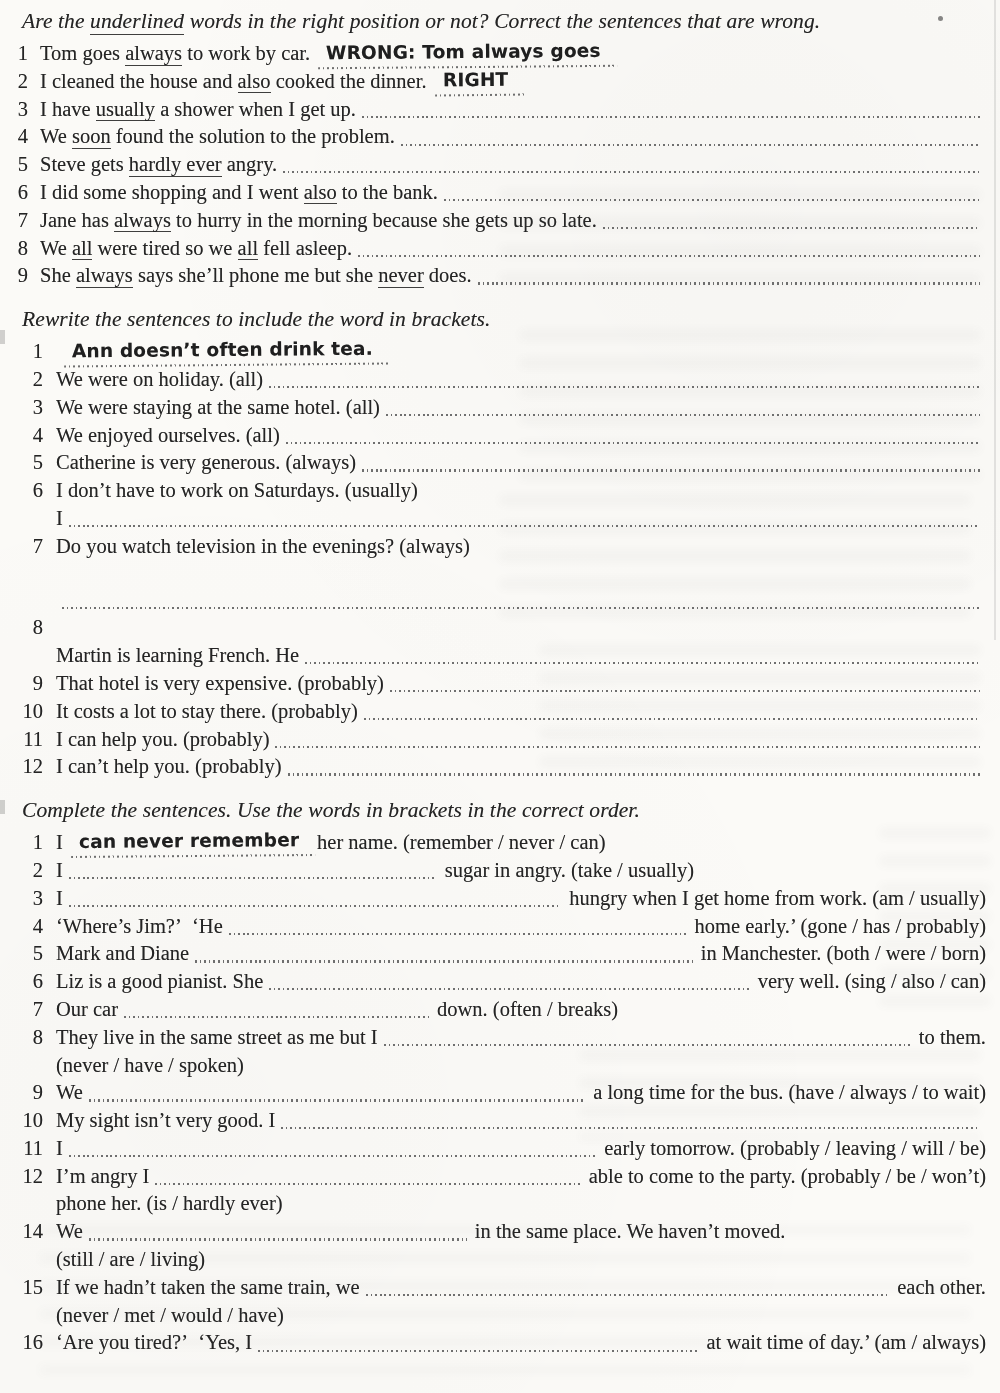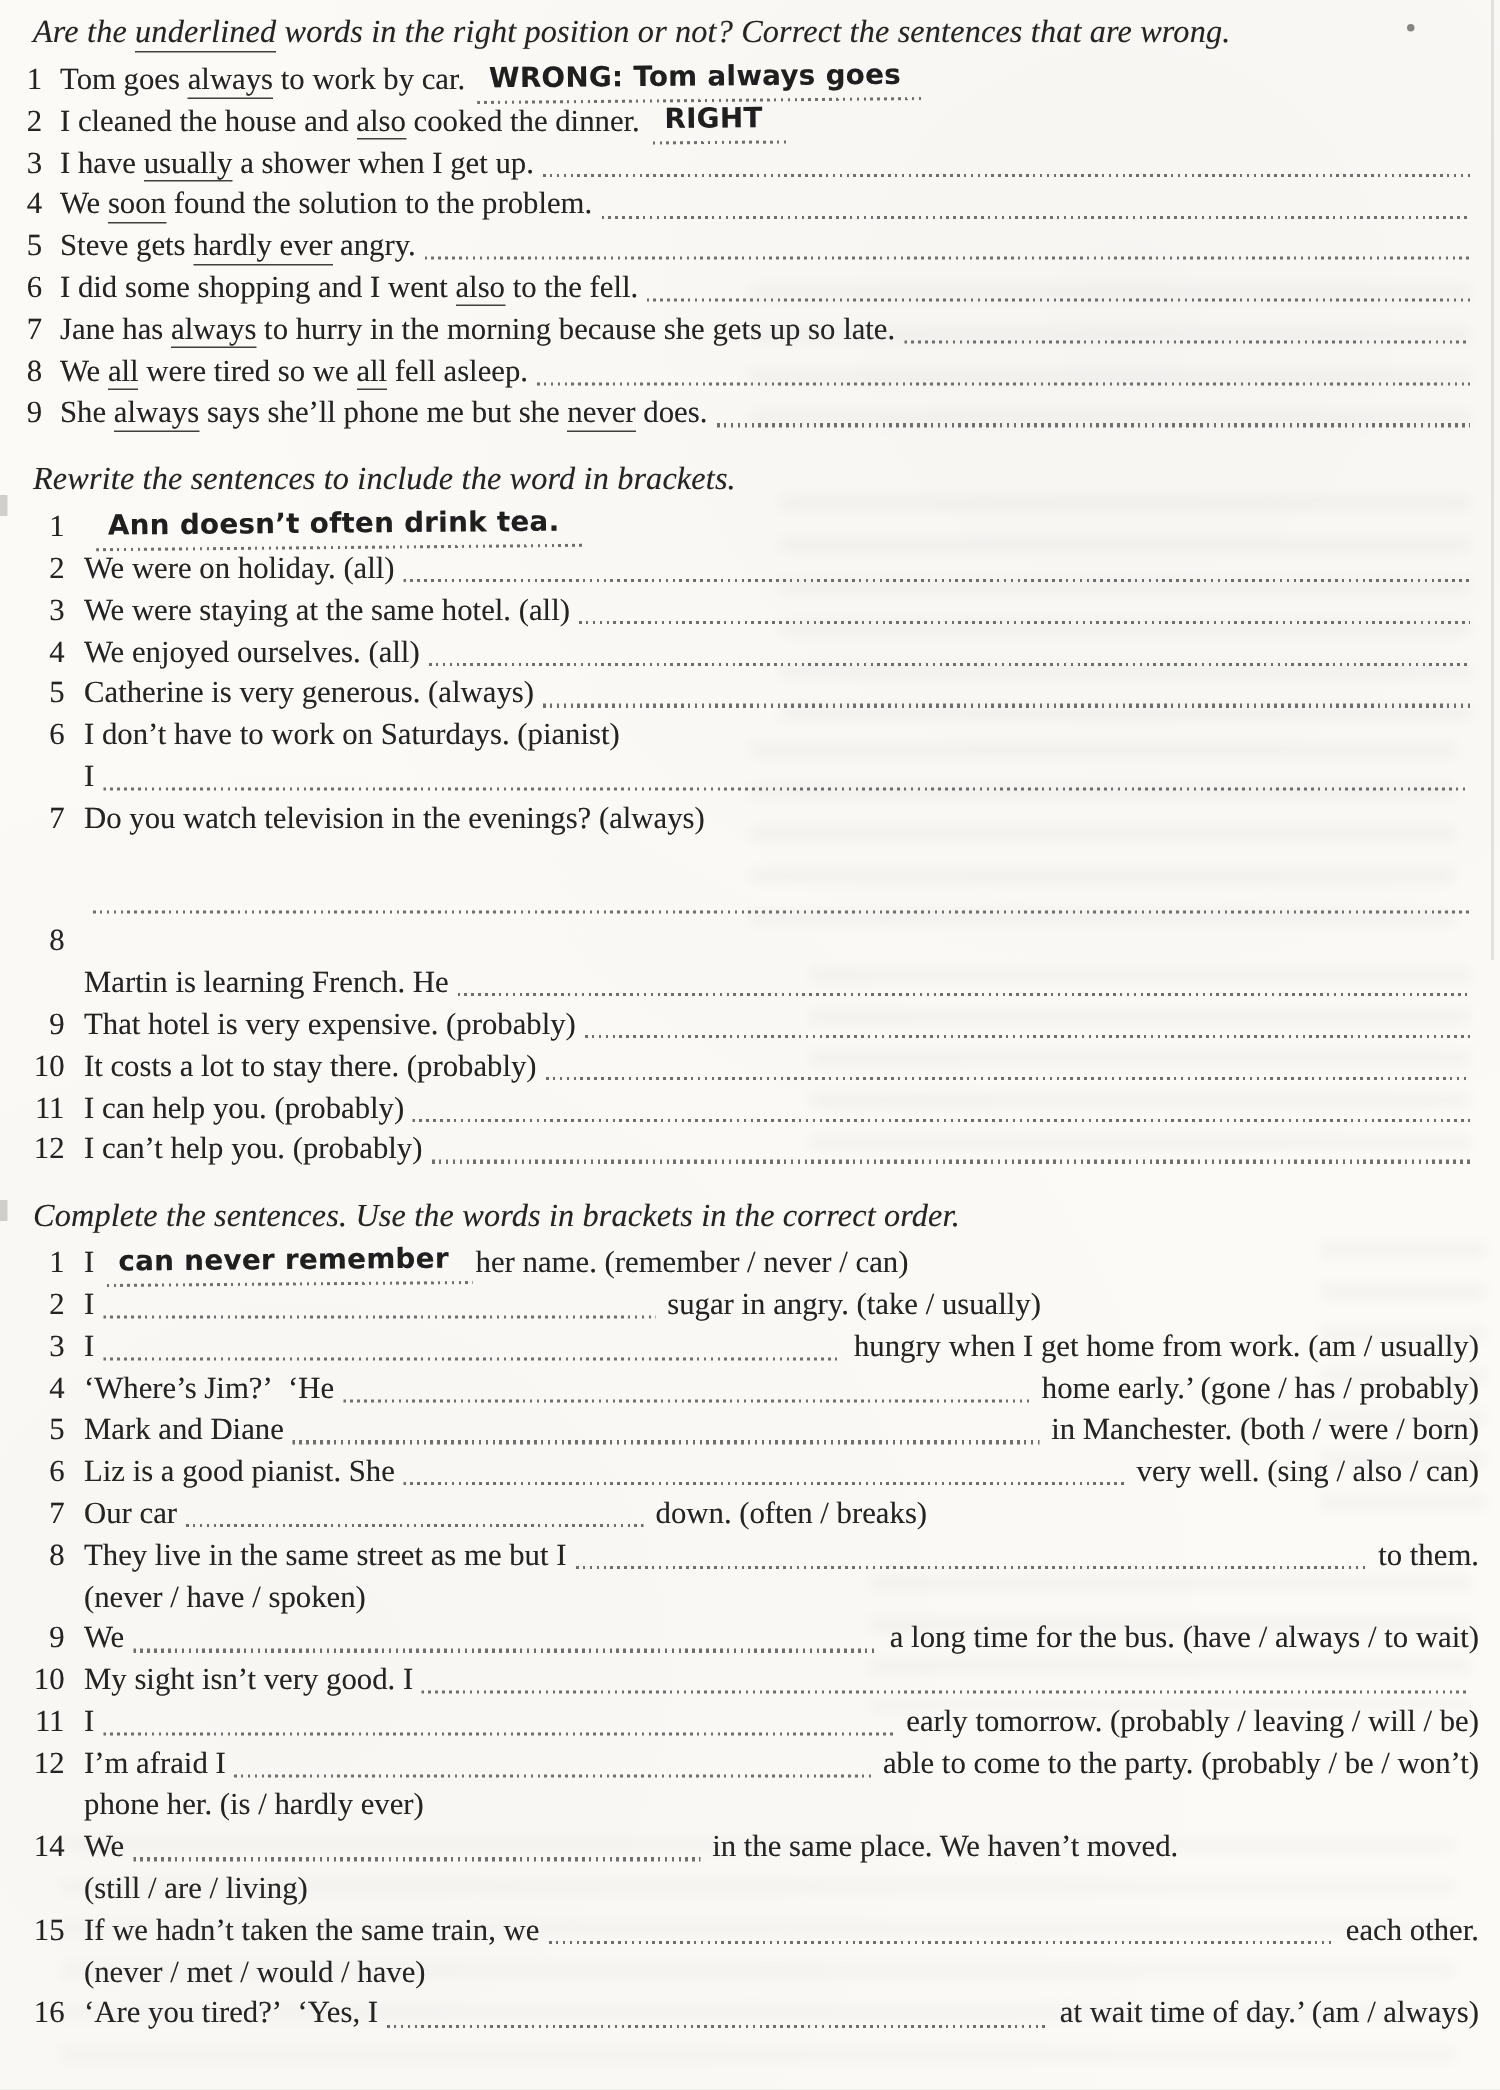--- a/index.html
+++ b/index.html
@@ -81,36 +81,36 @@
 <div class="page">
 
   <section class="section sec0">
     <div class="heading"><span>Are the </span><span class="uw">underlined</span><span> words in the right position or not? Correct the sentences that are wrong.</span></div>
     <div class="items">
         <div class="row"><span class="num">1</span><span class="txt"><span>Tom goes </span><span class="uw">always</span><span> to work by car.</span></span><span class="hw">WRONG: Tom always goes</span></div>
         <div class="row"><span class="num">2</span><span class="txt"><span>I cleaned the house and </span><span class="uw">also</span><span> cooked the dinner.</span></span><span class="hw">RIGHT</span></div>
         <div class="row"><span class="num">3</span><span class="txt"><span>I have </span><span class="uw">usually</span><span> a shower when I get up.</span></span><span class="dots fill"></span></div>
         <div class="row"><span class="num">4</span><span class="txt"><span>We </span><span class="uw">soon</span><span> found the solution to the problem.</span></span><span class="dots fill"></span></div>
         <div class="row"><span class="num">5</span><span class="txt"><span>Steve gets </span><span class="uw">hardly ever</span><span> angry.</span></span><span class="dots fill"></span></div>
-        <div class="row"><span class="num">6</span><span class="txt"><span>I did some shopping and I went </span><span class="uw">also</span><span> to the fell.</span></span><span class="dots fill"></span></div>
+        <div class="row"><span class="num">6</span><span class="txt"><span>I did some shopping and I went </span><span class="uw">also</span><span> to the bank.</span></span><span class="dots fill"></span></div>
         <div class="row"><span class="num">7</span><span class="txt"><span>Jane has </span><span class="uw">always</span><span> to hurry in the morning because she gets up so late.</span></span><span class="dots fill"></span></div>
         <div class="row"><span class="num">8</span><span class="txt"><span>We </span><span class="uw">all</span><span> were tired so we </span><span class="uw">all</span><span> fell asleep.</span></span><span class="dots fill"></span></div>
         <div class="row"><span class="num">9</span><span class="txt"><span>She </span><span class="uw">always</span><span> says she’ll phone me but she </span><span class="uw">never</span><span> does.</span></span><span class="dots fill"></span></div>
       </div>
   </section>
 
   <section class="section sec1">
     <div class="heading"><span>Rewrite the sentences to include the word in brackets.</span></div>
     <div class="items">
         <div class="row"><span class="num">1</span><span class="hw">Ann doesn’t often drink tea.</span></div>
         <div class="row"><span class="num">2</span><span class="txt"><span>We were on holiday. (all)</span></span><span class="dots fill"></span></div>
         <div class="row"><span class="num">3</span><span class="txt"><span>We were staying at the same hotel. (all)</span></span><span class="dots fill"></span></div>
         <div class="row"><span class="num">4</span><span class="txt"><span>We enjoyed ourselves. (all)</span></span><span class="dots fill"></span></div>
         <div class="row"><span class="num">5</span><span class="txt"><span>Catherine is very generous. (always)</span></span><span class="dots fill"></span></div>
-        <div class="row"><span class="num">6</span><span class="txt"><span>I don’t have to work on Saturdays. (pianist)</span></span></div>
+        <div class="row"><span class="num">6</span><span class="txt"><span>I don’t have to work on Saturdays. (usually)</span></span></div>
         <div class="row"><span class="num"></span><span class="txt"><span>I</span></span><span class="dots fill"></span></div>
         <div class="row"><span class="num">7</span><span class="txt"><span>Do you watch television in the evenings? (always)</span></span></div>
         <div class="row" style="margin-top: 26px;"><span class="num"></span><span class="dots fill"></span></div>
         <div class="row"><span class="num">8</span></div>
         <div class="row"><span class="num"></span><span class="txt"><span>Martin is learning French. He</span></span><span class="dots fill"></span></div>
         <div class="row"><span class="num">9</span><span class="txt"><span>That hotel is very expensive. (probably)</span></span><span class="dots fill"></span></div>
         <div class="row"><span class="num">10</span><span class="txt"><span>It costs a lot to stay there. (probably)</span></span><span class="dots fill"></span></div>
         <div class="row"><span class="num">11</span><span class="txt"><span>I can help you. (probably)</span></span><span class="dots fill"></span></div>
         <div class="row"><span class="num">12</span><span class="txt"><span>I can’t help you. (probably)</span></span><span class="dots fill"></span></div>
       </div>
@@ -124,21 +124,21 @@
         <div class="row"><span class="num">3</span><span class="txt"><span>I</span></span><span class="dots fill"></span><span class="txt post"><span>hungry when I get home from work. (am / usually)</span></span></div>
         <div class="row"><span class="num">4</span><span class="txt"><span>‘Where’s Jim?’&nbsp;&nbsp;‘He</span></span><span class="dots fill"></span><span class="txt post"><span>home early.’ (gone / has / probably)</span></span></div>
         <div class="row"><span class="num">5</span><span class="txt"><span>Mark and Diane</span></span><span class="dots fill"></span><span class="txt post"><span>in Manchester. (both / were / born)</span></span></div>
         <div class="row"><span class="num">6</span><span class="txt"><span>Liz is a good pianist. She</span></span><span class="dots fill"></span><span class="txt post"><span>very well. (sing / also / can)</span></span></div>
         <div class="row"><span class="num">7</span><span class="txt"><span>Our car</span></span><span class="dots fixed" style="width: 305px;"></span><span class="txt post"><span>down. (often / breaks)</span></span></div>
         <div class="row"><span class="num">8</span><span class="txt"><span>They live in the same street as me but I</span></span><span class="dots fill"></span><span class="txt post"><span>to them.</span></span></div>
         <div class="row"><span class="num"></span><span class="txt"><span>(never / have / spoken)</span></span></div>
         <div class="row"><span class="num">9</span><span class="txt"><span>We</span></span><span class="dots fill"></span><span class="txt post"><span>a long time for the bus. (have / always / to wait)</span></span></div>
         <div class="row"><span class="num">10</span><span class="txt"><span>My sight isn’t very good. I</span></span><span class="dots fill"></span></div>
         <div class="row"><span class="num">11</span><span class="txt"><span>I</span></span><span class="dots fill"></span><span class="txt post"><span>early tomorrow. (probably / leaving / will / be)</span></span></div>
-        <div class="row"><span class="num">12</span><span class="txt"><span>I’m afraid I</span></span><span class="dots fill"></span><span class="txt post"><span>able to come to the party. (probably / be / won’t)</span></span></div>
+        <div class="row"><span class="num">12</span><span class="txt"><span>I’m angry I</span></span><span class="dots fill"></span><span class="txt post"><span>able to come to the party. (probably / be / won’t)</span></span></div>
         <div class="row"><span class="num"></span><span class="txt"><span>phone her. (is / hardly ever)</span></span></div>
         <div class="row"><span class="num">14</span><span class="txt"><span>We</span></span><span class="dots fixed" style="width: 378px;"></span><span class="txt post"><span>in the same place. We haven’t moved.</span></span></div>
         <div class="row"><span class="num"></span><span class="txt"><span>(still / are / living)</span></span></div>
         <div class="row"><span class="num">15</span><span class="txt"><span>If we hadn’t taken the same train, we</span></span><span class="dots fill"></span><span class="txt post"><span>each other.</span></span></div>
         <div class="row"><span class="num"></span><span class="txt"><span>(never / met / would / have)</span></span></div>
         <div class="row"><span class="num">16</span><span class="txt"><span>‘Are you tired?’&nbsp;&nbsp;‘Yes, I</span></span><span class="dots fill"></span><span class="txt post"><span>at wait time of day.’ (am / always)</span></span></div>
       </div>
   </section>
 
   <div class="smudge s1"></div>

